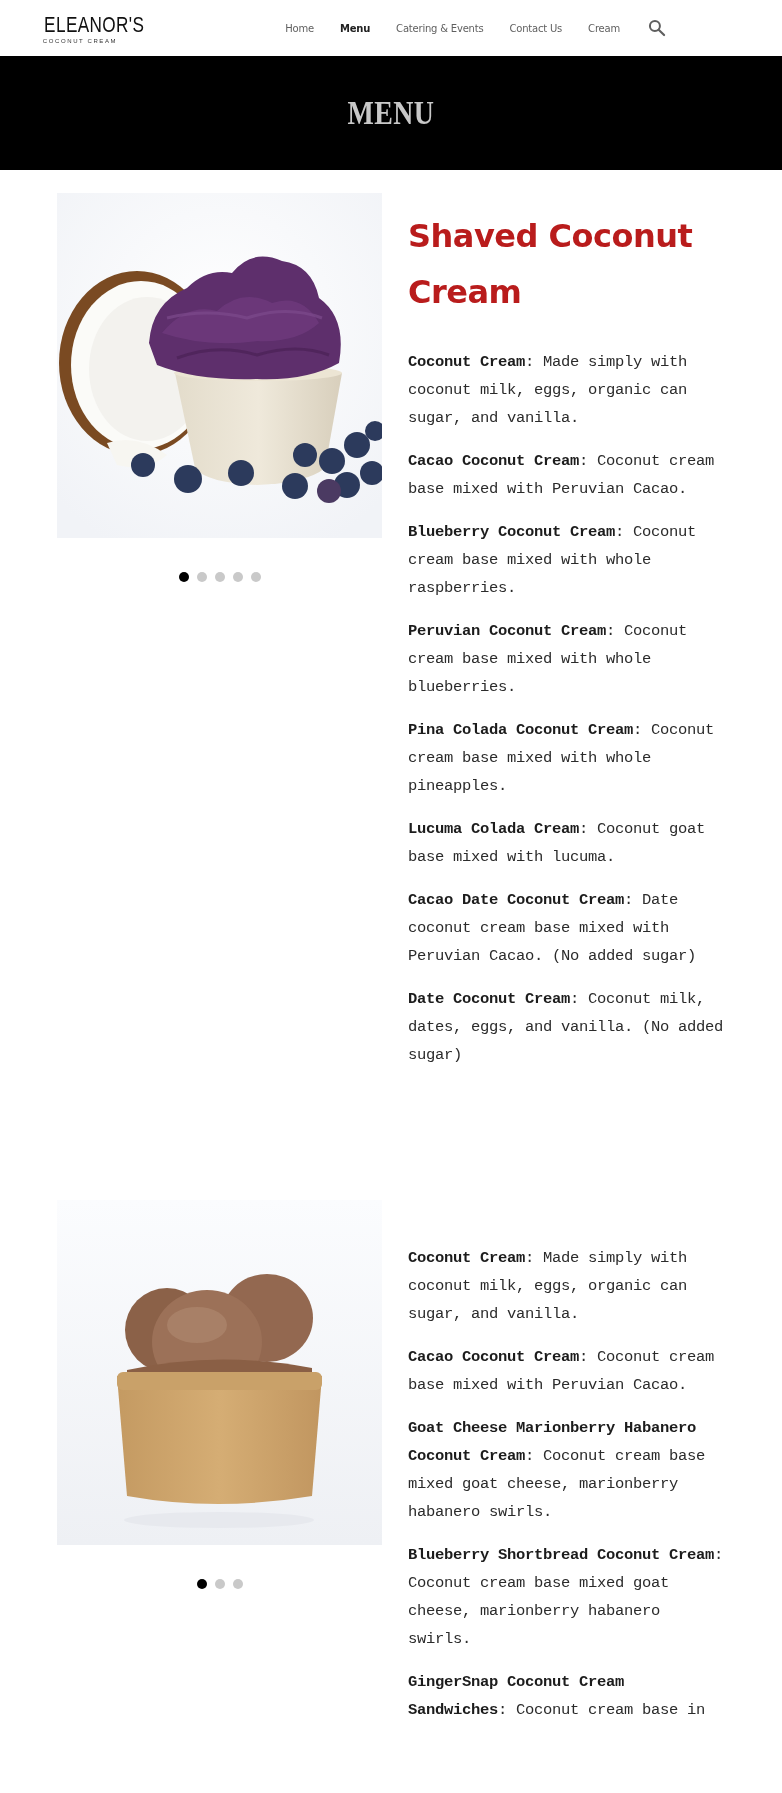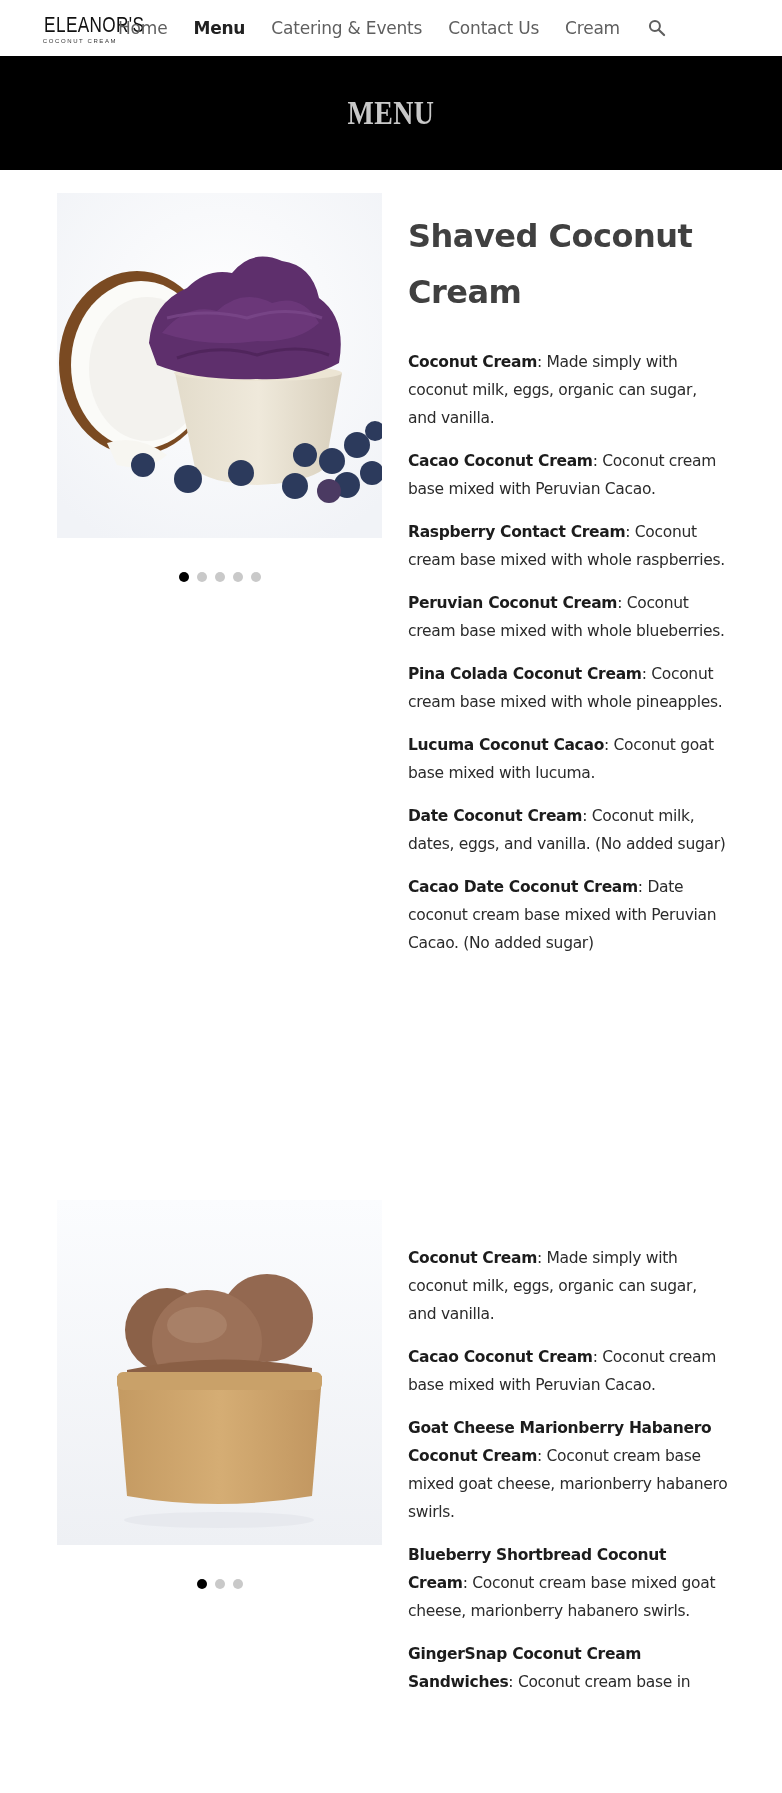--- a/index.html
+++ b/index.html
@@ -4,36 +4,36 @@
   <style>
     * { box-sizing: border-box; margin: 0; padding: 0; }
     html, body { width: 782px; background: #ffffff; overflow-x: hidden; }
     body { font-family: "DejaVu Sans", "Liberation Sans", sans-serif; color: #212121; height: 1793px; overflow: hidden; position: relative; }
 
     .header { position: absolute; top: 0; left: 0; width: 680px; height: 56px; background: #fff; }
     .logo { position: absolute; left: 34px; top: 14px; width: 92px; text-align: center; }
     .logo-main { font-family: "Liberation Sans", sans-serif; font-size: 22px; letter-spacing: 0.5px; color: #111; line-height: 22px; transform: scaleX(0.78); transform-origin: center; display: block; font-weight: normal; }
     .logo-sub { font-family: "Liberation Sans", sans-serif; font-size: 6px; letter-spacing: 1.6px; color: #333; line-height: 8px; display: block; margin-top: 1px; }
     .nav { position: absolute; top: 17px; right: 0; height: 22px; display: flex; align-items: center; }
-    .nav-item { font-family: "DejaVu Sans", sans-serif; font-size: 17px; color: #5f5f5f; margin-right: 26px; white-space: nowrap; cursor: pointer; letter-spacing: -0.2px; }
+    .nav-item { font-family: "DejaVu Sans", sans-serif; font-size: 10px; color: #5f5f5f; margin-right: 26px; white-space: nowrap; cursor: pointer; letter-spacing: -0.2px; }
     .nav-item.active { color: #212121; font-weight: bold; }
     .nav-search { width: 22px; height: 22px; margin-right: 12px; display: flex; align-items: center; justify-content: center; cursor: pointer; }
 
     .banner { position: absolute; top: 56px; left: 0; width: 782px; height: 114px; background: #000; display: flex; align-items: center; justify-content: center; }
     .banner-title { font-family: "Liberation Serif", "DejaVu Serif", serif; font-size: 34px; color: #c8c8c8; letter-spacing: 0.5px; transform: scaleX(0.82); }
 
     .section { position: absolute; left: 0; width: 782px; }
     .img-box { position: absolute; left: 57px; width: 325px; height: 345px; background: #f7f8fb; overflow: hidden; }
     .dots { position: absolute; display: flex; gap: 8px; }
     .dot { width: 10px; height: 10px; border-radius: 50%; background: #c9c9c9; cursor: pointer; }
     .dot.active { background: #000; }
 
     .text-col { position: absolute; left: 408px; width: 320px; }
-    .sec-title { font-family: "DejaVu Sans", sans-serif; font-weight: bold; font-size: 32px; line-height: 56px; color: #404040; letter-spacing: -0.5px; }
-    .item { font-size: 15.5px; line-height: 28px; color: #2b2b2b; margin-bottom: 15px; letter-spacing: -0.3px; }
+    .sec-title { font-family: "DejaVu Sans", sans-serif; font-weight: bold; font-size: 32px; line-height: 56px; color: #b91c1c; letter-spacing: -0.5px; }
+    .item { font-size: 15.5px; line-height: 28px; color: #2b2b2b; margin-bottom: 15px; letter-spacing: -0.3px; font-family: Liberation Mono, monospace; }
     .item b { color: #1c1c1c; font-weight: bold; }
   </style>
 </head>
 <body>
 
 <div class="header">
   <div class="logo">
     <span class="logo-main">ELEANOR'S</span>
     <span class="logo-sub">COCONUT CREAM</span>
   </div>
@@ -107,26 +107,26 @@
     <span class="dot"></span>
     <span class="dot"></span>
     <span class="dot"></span>
   </div>
 
   <div class="text-col" style="top:208px;">
     <h2 class="sec-title">Shaved Coconut Cream</h2>
     <div style="height:28px;"></div>
     <p class="item"><b>Coconut Cream</b><span>: Made simply with coconut milk, eggs, organic can sugar, and vanilla.</span></p>
     <p class="item"><b>Cacao Coconut Cream</b><span>: Coconut cream base mixed with Peruvian Cacao.</span></p>
-    <p class="item"><b>Raspberry Contact Cream</b><span>: Coconut cream base mixed with whole raspberries.</span></p>
+    <p class="item"><b>Blueberry Coconut Cream</b><span>: Coconut cream base mixed with whole raspberries.</span></p>
     <p class="item"><b>Peruvian Coconut Cream</b><span>: Coconut cream base mixed with whole blueberries.</span></p>
     <p class="item"><b>Pina Colada Coconut Cream</b><span>: Coconut cream base mixed with whole pineapples.</span></p>
-    <p class="item"><b>Lucuma Coconut Cacao</b><span>: Coconut goat base mixed with lucuma.</span></p>
+    <p class="item"><b>Lucuma Colada Cream</b><span>: Coconut goat base mixed with lucuma.</span></p>
+    <p class="item"><b>Cacao Date Coconut Cream</b><span>: Date coconut cream base mixed with Peruvian Cacao. (No added sugar)</span></p>
     <p class="item"><b>Date Coconut Cream</b><span>: Coconut milk, dates, eggs, and vanilla. (No added sugar)</span></p>
-    <p class="item"><b>Cacao Date Coconut Cream</b><span>: Date coconut cream base mixed with Peruvian Cacao. (No added sugar)</span></p>
   </div>
 </div>
 
 <div class="section" style="top:0;">
   <div class="img-box" style="top:1200px;">
     <svg width="325" height="345" viewBox="0 0 325 345">
       <defs>
         <linearGradient id="bg2" x1="0" y1="0" x2="0" y2="1">
           <stop offset="0" stop-color="#fbfcfe"></stop>
           <stop offset="1" stop-color="#eef0f4"></stop>

